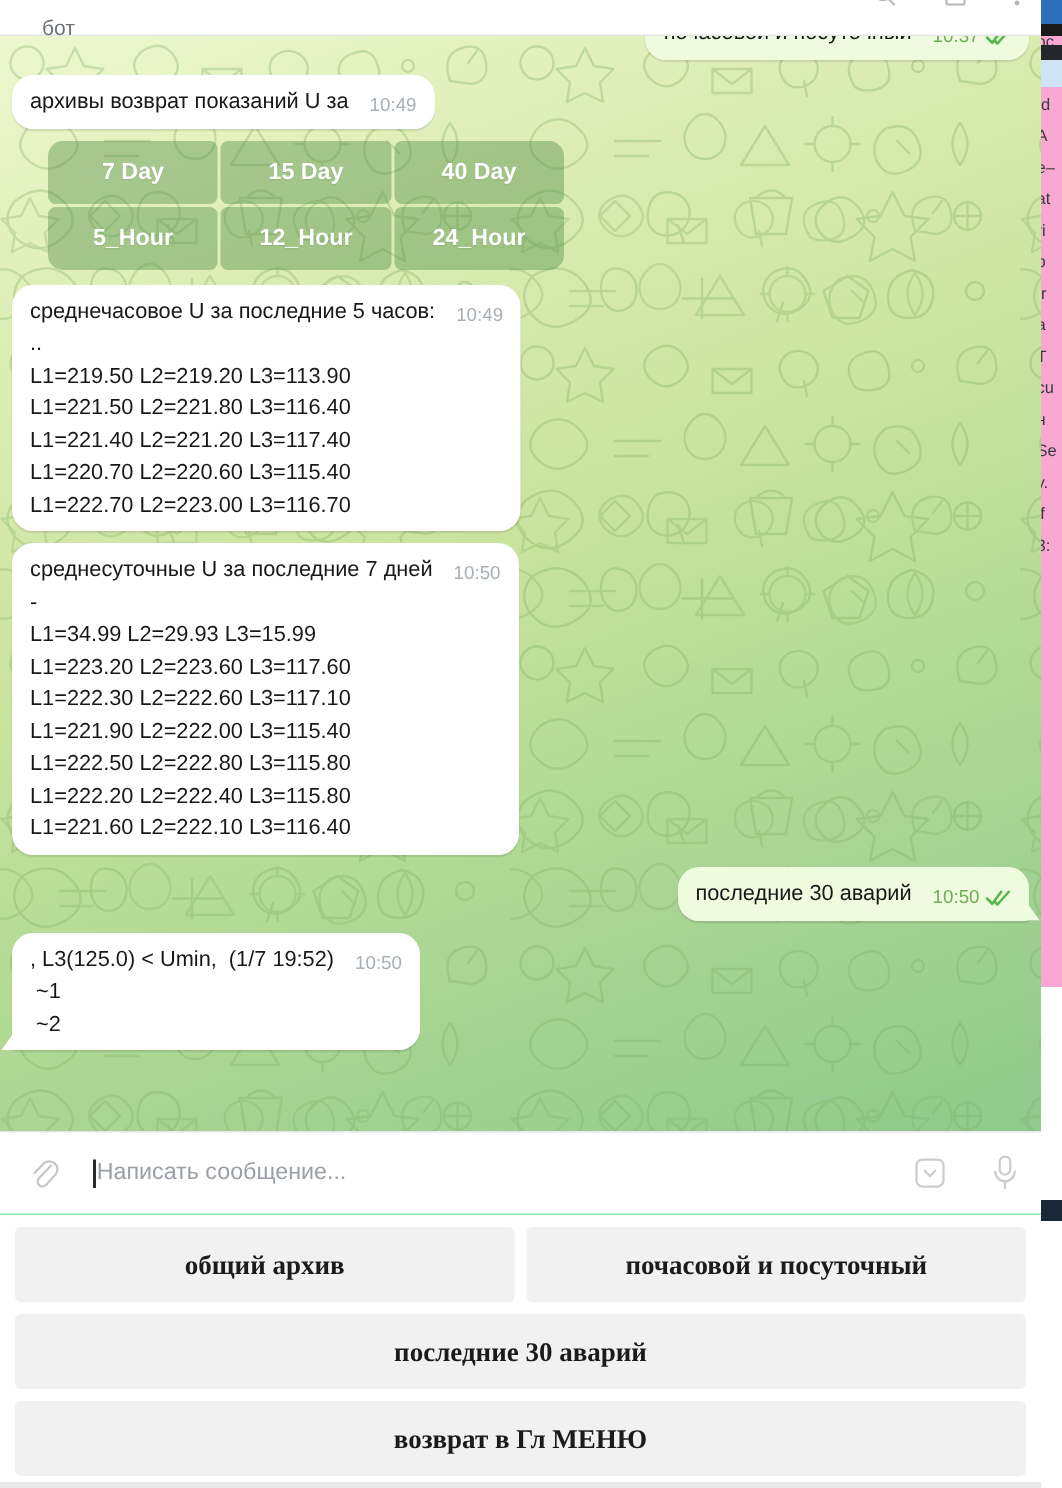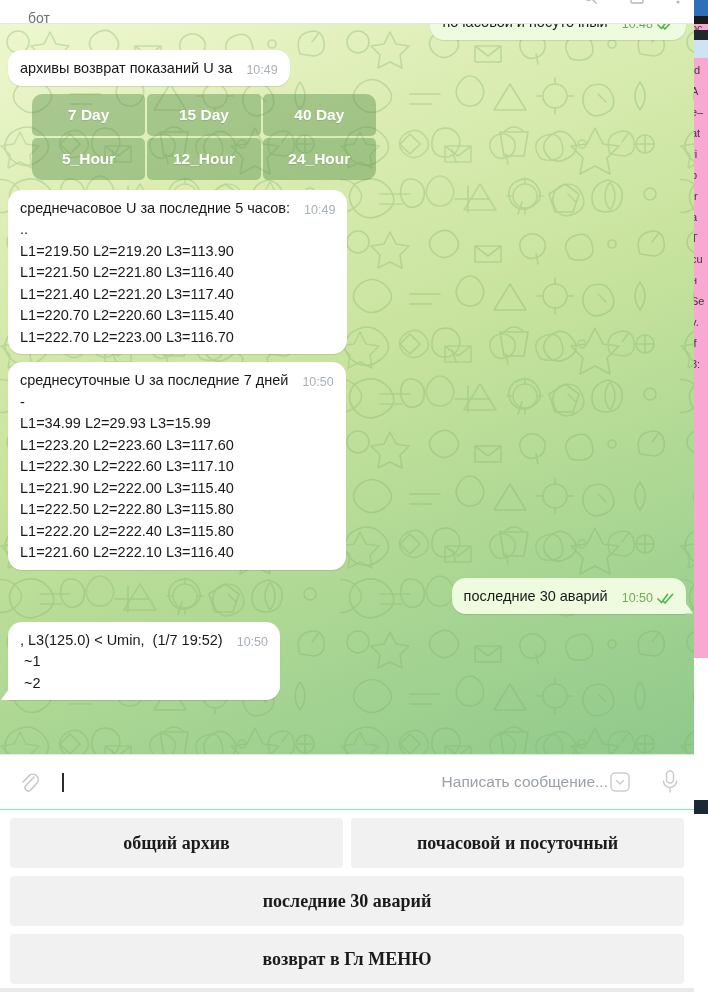--- a/index.html
+++ b/index.html
@@ -175,21 +175,21 @@
   .composer {
     position: absolute; top: 754px; left: 0; width: 694px; height: 55px;
     background: #ffffff;
     border-top: 1px solid #e4e6e8;
     display: flex; align-items: center;
     padding: 0 14px;
   }
   .attach { width: 30px; height: 30px; opacity: .5; display:flex;align-items:center;justify-content:center; cursor: pointer;}
   .msg-input {
     flex: 1; margin-left: 18px; position: relative;
-    display: flex; align-items: center; justify-content: space-between;
+    display: flex; align-items: center;
   }
   .caret {
     width: 1.5px; height: 19px; background: #2b2b2b;
   }
   .ph { color: #9aa0a6; font-size: 15.5px; margin-left: 1px; }
   .comp-icons { display: flex; align-items: center; gap: 28px; opacity: .52; }
   .comp-icons svg { display: block; cursor: pointer; }
 
   
   .rkb {
@@ -315,21 +315,21 @@
               <use href="#dood" x="0" y="0"></use>
               <use href="#dood" x="-30" y="100" opacity=".9"></use>
             </pattern>
           </defs>
           <rect width="694" height="730" fill="url(#p1)"></rect>
         </svg>
       </div>
 
       <div class="msgs" id="msgroot">
           <div class="row out clip">
-            <div class="bubble out clipped"><span class="meta out"><span>10:48</span><span class="ticks"><svg width="17" height="11" viewBox="0 0 17 11" fill="none" stroke="#55b54f" stroke-width="1.7" stroke-linecap="round" stroke-linejoin="round">
+            <div class="bubble out clipped"><span class="meta out"><span>10:37</span><span class="ticks"><svg width="17" height="11" viewBox="0 0 17 11" fill="none" stroke="#55b54f" stroke-width="1.7" stroke-linecap="round" stroke-linejoin="round">
                     <path d="M1 6 L4.5 9.5 L10.5 1.5"></path>
                     <path d="M6.5 8.5 L8 10 L15.5 1.5"></path>
                   </svg></span></span><span class="btext">почасовой и посуточный</span></div>
           </div>
           <div class="row in">
             <div class="bubble in single-line"><span class="meta in"><span>10:49</span></span><span class="btext">архивы возврат показаний U за</span></div>
           </div>
           <div class="ikb">
             <div class="ikb-btn r1c1">7 Day</div>
             <div class="ikb-btn r1c2">15 Day</div>

